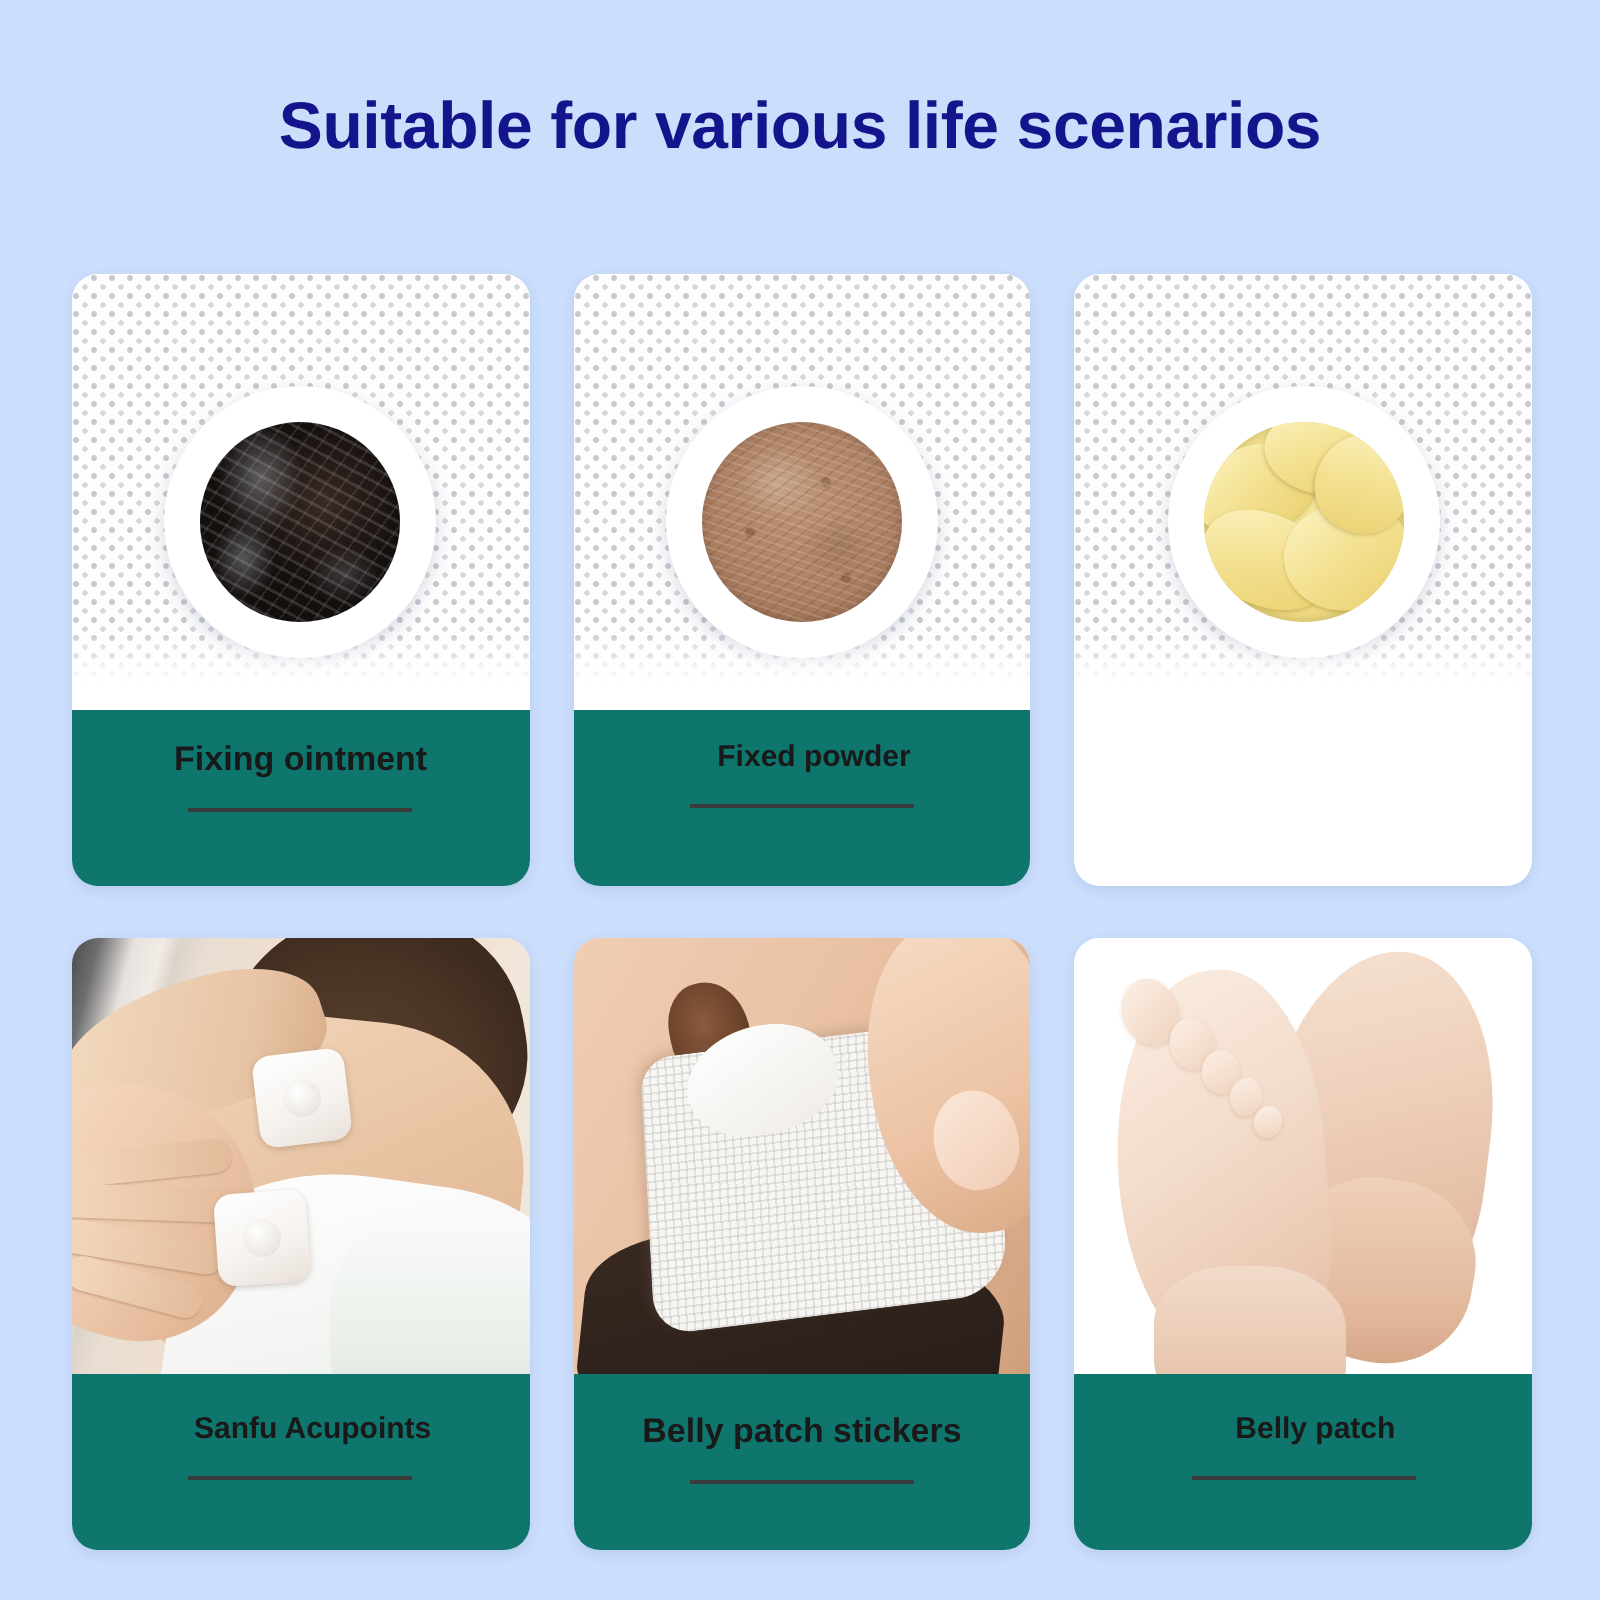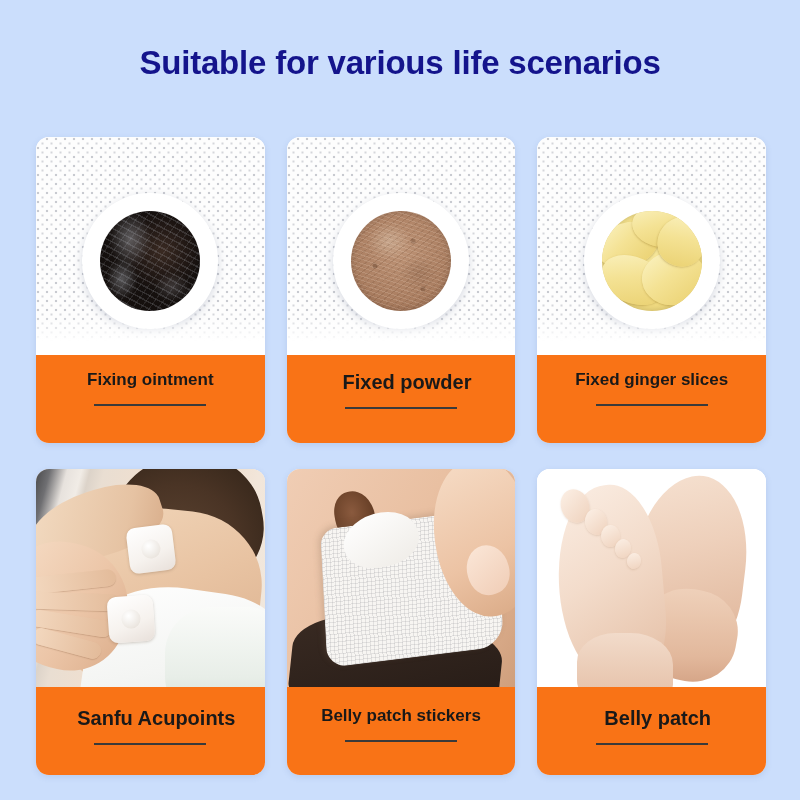--- a/index.html
+++ b/index.html
@@ -334,38 +334,38 @@
     width:96px; height:72px;
     border-radius:40% 44% 30% 34%;
     background:linear-gradient(180deg,#f2dbca 0%, #e4bea5 100%);
   }
 
   
   .caption{
     position:absolute;
     left:0; right:0; bottom:0;
     height:88px;
-    background:#f97316;
+    background:#0f766e;
     display:flex;
     flex-direction:column;
     align-items:center;
     justify-content:flex-start;
     padding-top:16px;
   }
   .card-row-2 .caption{ height:88px; padding-top:20px;align-items:center; }
 
   .caption-label{
     font-weight:bold;
     color:#191919;
     line-height:1.1;
     text-align:center;
     white-space:nowrap;
   }
   .size-lg{ font-size:17px; }
-  .size-md{ font-size:20px;padding-left:12px; }
+  .size-md{ font-size:15px;padding-left:12px; }
 
   .caption-rule{
     margin-top:14px;
     width:112px;
     height:2px;
     background:#3a3a3a;
   }
 </style>
 </head>
 <body>
@@ -404,24 +404,20 @@
       <div class="media-dots">
         <div class="disc-wrap">
           <div class="disc-inner subst-ginger">
             <span class="gslice a"></span>
             <span class="gslice b"></span>
             <span class="gslice c"></span>
             <span class="gslice d"></span>
             <span class="gslice e"></span>
           </div>
         </div>
-      </div>
-      <div class="caption">
-        <div class="caption-label size-lg">Fixed ginger slices</div>
-        <div class="caption-rule"></div>
       </div>
     </div>
 
     <div class="card card-row-2">
       <div class="media-photo">
         <div class="photo-stage ph-back">
           <span class="head"></span>
           <span class="neck"></span>
           <span class="torso"></span>
           <span class="arm"></span>

